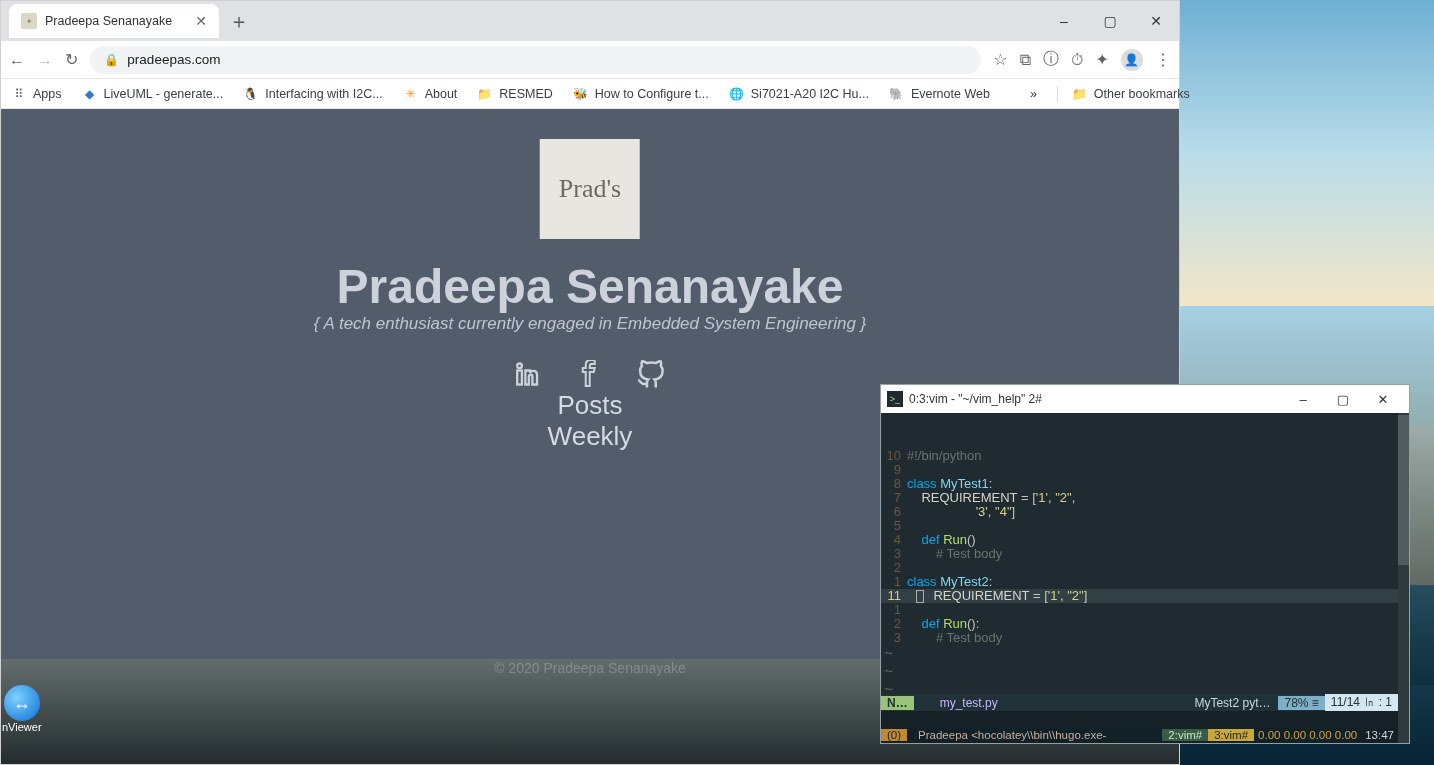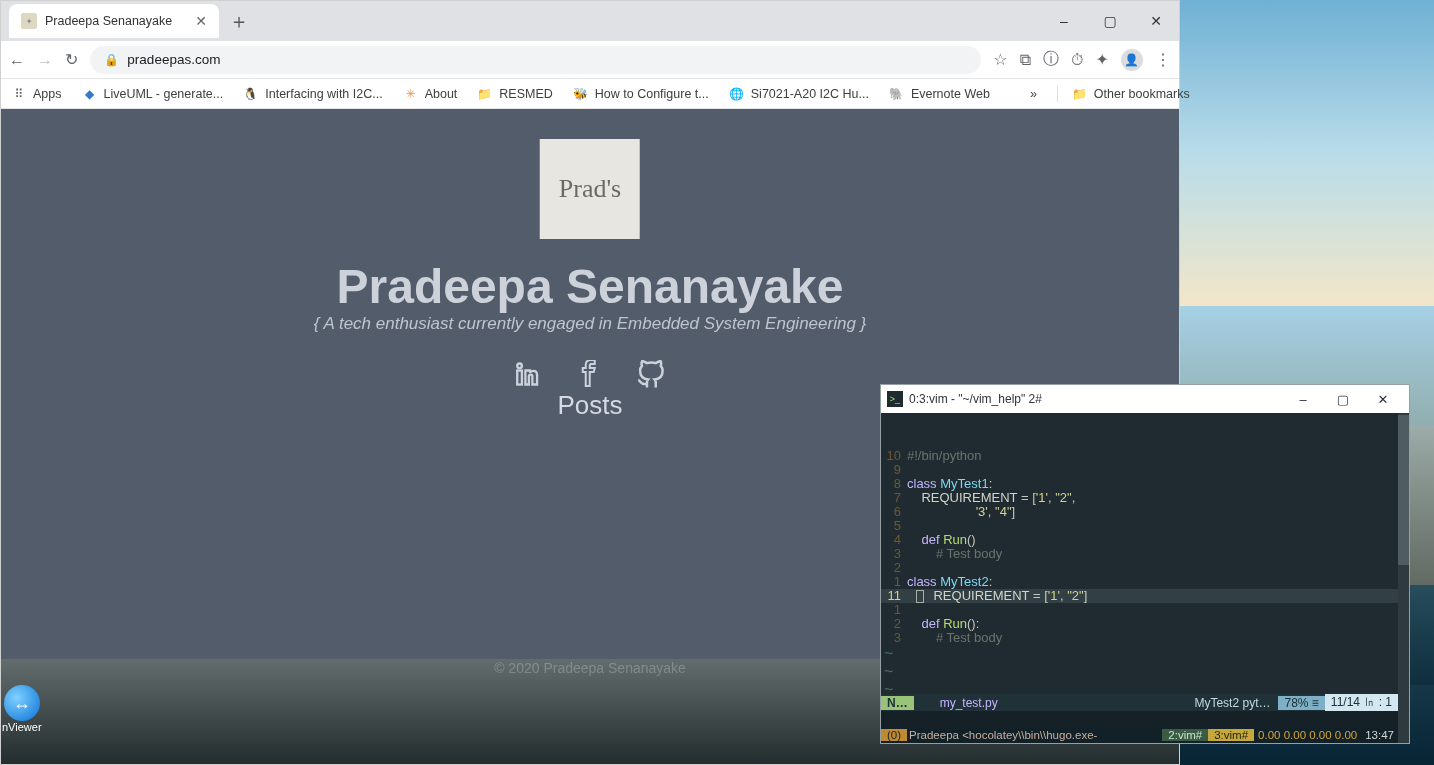--- a/index.html
+++ b/index.html
@@ -48,40 +48,40 @@
   .term-title{height:28px;background:#fff;display:flex;align-items:center;padding:0 6px;font-size:12px;color:#333;gap:6px;}
   .term-title .ic{width:16px;height:16px;background:#1f2b30;color:#a9df7c;display:flex;align-items:center;justify-content:center;font-size:9px;}
   .term-title .wb{margin-left:auto;display:flex;gap:0;}
   .term-title .wbtn{width:40px;height:28px;display:flex;align-items:center;justify-content:center;color:#333;font-size:13px;}
   .term-body{position:relative;height:calc(100% - 28px);padding:4px 0 0 0;}
   .code{font-size:13px;line-height:14px;margin-top:32px;}
   .ln{display:flex;}
   .gut{width:26px;text-align:right;color:#6d5835;padding-right:6px;}
   .cur .gut{color:#e6c87a;}
   .txt{color:#c6c6ba;white-space:pre;}
-  .kw{color:#c4b5fd;}
+  .kw{color:#0ea5e9;}
   .cls{color:#7fd6f2;}
   .fn{color:#b6dd6b;}
   .str{color:#d3d28b;}
   .cmt{color:#6a736e;}
   .id{color:#d2d4c8;}
   .op{color:#c6c6ba;}
   .cur{background:#324045;}
   .cursor-box{display:inline-block;width:8px;height:13px;border:1px solid #a9b0a6;vertical-align:middle;margin:0 2px;}
   .tilde{color:#4d6a5e;padding-left:3px;}
   .status1{position:absolute;left:0;right:11px;bottom:32px;height:17px;background:#203138;display:flex;align-items:center;font-size:12px;}
   .st-mode{background:#98c379;color:#203138;padding:0 6px;font-weight:bold;}
   .st-file{color:#c4b5fd;padding:0 26px;flex:1;}
   .st-r{color:#c6d8df;padding:0 8px;}
   .st-pct{background:#7db0c6;color:#203138;padding:0 6px;}
   .st-pos{background:#d3e7f0;color:#203138;padding:0 6px;}
   .status2{position:absolute;left:0;right:11px;bottom:16px;height:16px;background:#152126;}
   .status3{position:absolute;left:0;right:11px;bottom:0;height:16px;background:#122028;display:flex;align-items:center;font-size:11.5px;}
   .st3a{background:#c08a33;color:#152126;padding:0 6px;}
-  .st3b{color:#c6b0a1;padding:0 2px;flex:1;overflow:hidden;}
+  .st3b{color:#c6b0a1;padding:0 11px;flex:1;overflow:hidden;}
   .st3c{background:#3a5b44;color:#c9e4cb;padding:0 6px;}
   .st3d{background:#c6a83b;color:#22240e;padding:0 6px;}
   .st3e{color:#d3a33a;padding:0 4px;}
   .st3t{color:#d6d8d4;padding:0 4px;}
   .scrollbar{position:absolute;right:0;top:0;width:11px;height:100%;background:#2e3a3e;}
   .sthumb{position:absolute;right:0;top:2px;width:11px;height:150px;background:#4f5c60;}
 
   
   .tv{position:absolute;left:2px;bottom:32px;text-align:center;color:#fff;font-size:11px;}
   .tv .ticon{width:36px;height:36px;border-radius:50%;background:radial-gradient(circle at 35% 35%,#7fd1ff,#0a6fd6);margin:auto;display:flex;align-items:center;justify-content:center;color:#fff;font-size:18px;}
@@ -188,20 +188,21 @@
             </svg>
         </span>
         <span>
           <svg width="30" height="30" viewBox="0 0 24 24" fill="none" stroke="#ccd1da" stroke-width="2">
               <path d="M9 19c-5 1.5-5-2.5-7-3m14 6v-3.87a3.37 3.37 0 0 0-.94-2.61c3.14-.35 6.44-1.54 6.44-7A5.44 5.44 0 0 0 20 4.77 5.07 5.07 0 0 0 19.91 1S18.73.65 16 2.48a13.38 13.38 0 0 0-7 0C6.27.65 5.09 1 5.09 1A5.07 5.07 0 0 0 5 4.77a5.44 5.44 0 0 0-1.5 3.78c0 5.42 3.3 6.61 6.44 7A3.37 3.37 0 0 0 9 18.13V22"></path>
             </svg>
         </span>
       </div>
       <div class="menu">
         <a href="#">Posts</a>
+        <a href="#">Weekly</a>
       </div>
     </div>
     <div class="footer">© 2020 Pradeepa Senanayake</div>
     <div class="beach-lower"></div>
   </div>
 </div>
 
 <div class="term">
   <div class="term-title">
     <span class="ic">&gt;_</span>

